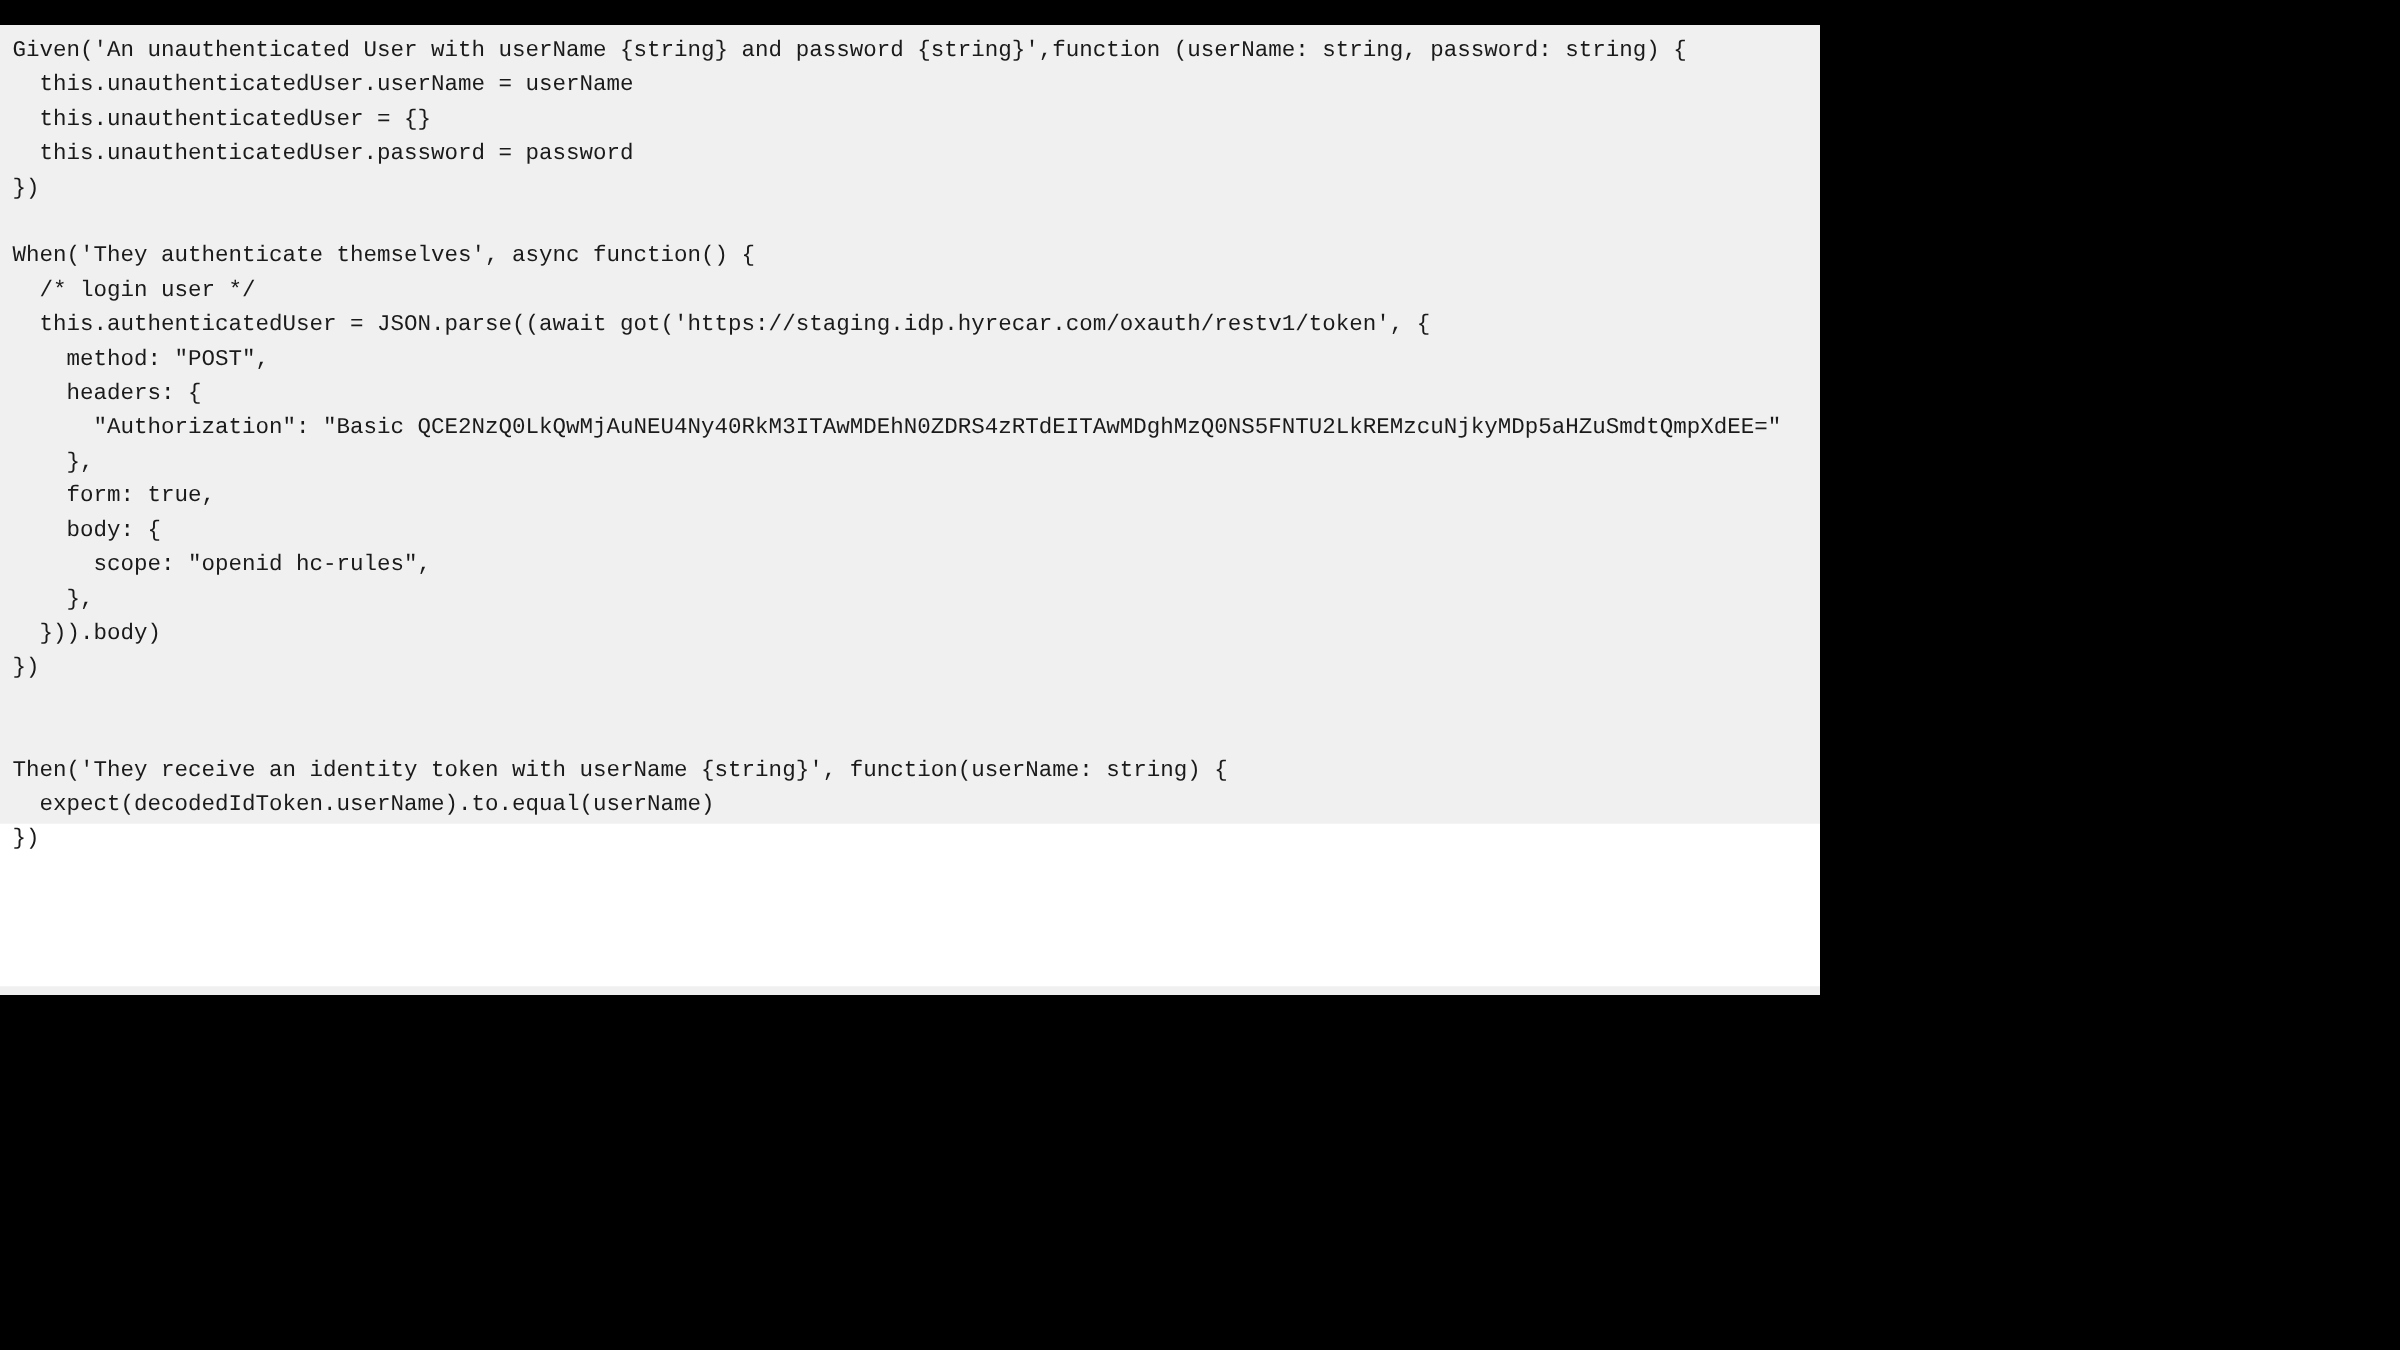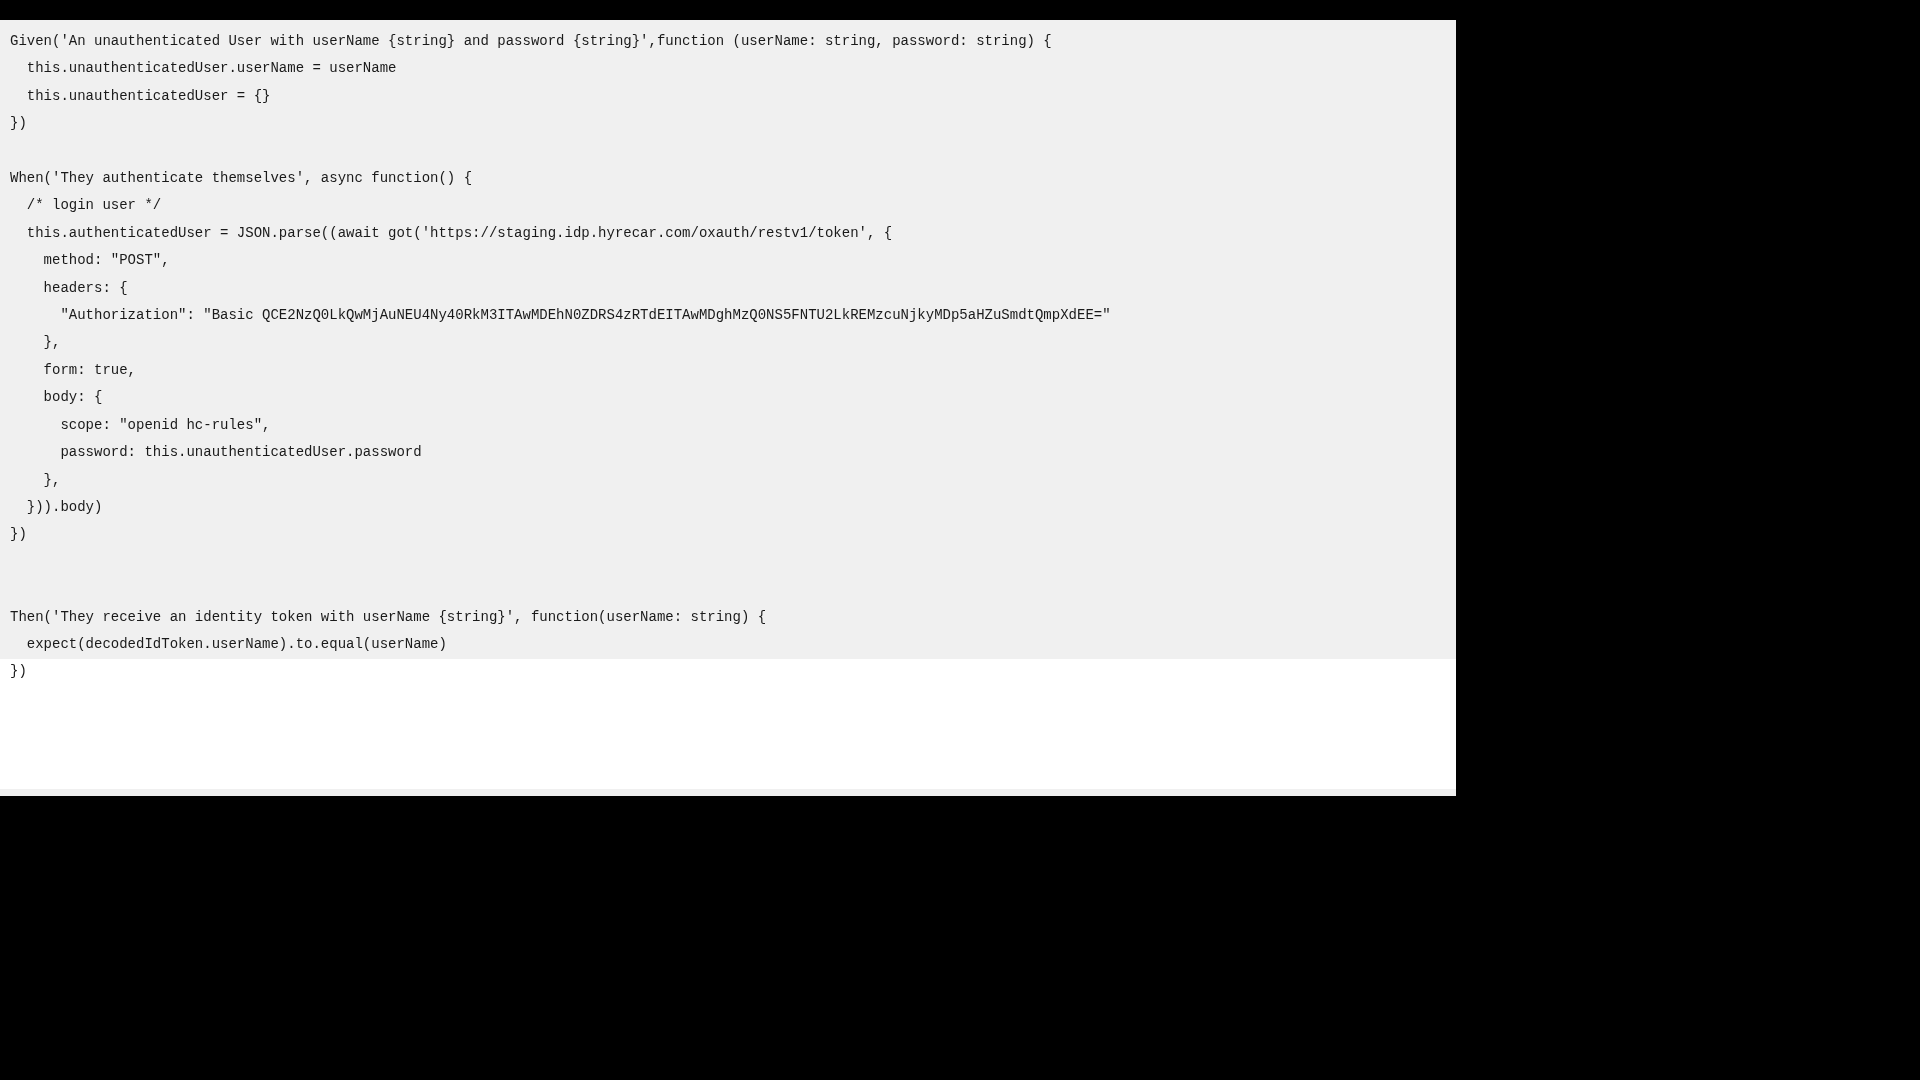--- a/index.html
+++ b/index.html
@@ -27,21 +27,21 @@
     }
     .code-area {
       flex: 1;
       background: #f0f0f0;
       padding: 8px 10px;
       overflow: hidden;
       position: relative;
     }
     .code-block {
       font-family: 'Consolas', 'Monaco', 'Courier New', monospace;
-      font-size: 14px;
+      font-size: 18px;
       line-height: 27.4px;
       color: #1a1a1a;
       white-space: pre;
       font-weight: 500;
     }
     .highlight-band {
       position: absolute;
       left: 0;
       right: 0;
       background: #ffffff;
@@ -56,33 +56,33 @@
 <body>
 
 <div class="letterbox-top"></div>
 
 <div class="code-area">
   <div class="highlight-band" style="top: 639px; height: 130px;"></div>
   <div class="code-wrapper">
     <div class="code-block">Given('An unauthenticated User with userName {string} and password {string}',function (userName: string, password: string) {</div>
     <div class="code-block">  this.unauthenticatedUser.userName = userName</div>
     <div class="code-block">  this.unauthenticatedUser = {}</div>
+    <div class="code-block">  this.unauthenticatedUser.password = password</div>
     <div class="code-block">})</div>
     <div class="code-block">&nbsp;</div>
     <div class="code-block">When('They authenticate themselves', async function() {</div>
     <div class="code-block">  /* login user */</div>
     <div class="code-block">  this.authenticatedUser = JSON.parse((await got('https://staging.idp.hyrecar.com/oxauth/restv1/token', {</div>
     <div class="code-block">    method: "POST",</div>
     <div class="code-block">    headers: {</div>
     <div class="code-block">      "Authorization": "Basic QCE2NzQ0LkQwMjAuNEU4Ny40RkM3ITAwMDEhN0ZDRS4zRTdEITAwMDghMzQ0NS5FNTU2LkREMzcuNjkyMDp5aHZuSmdtQmpXdEE="</div>
     <div class="code-block">    },</div>
     <div class="code-block">    form: true,</div>
     <div class="code-block">    body: {</div>
     <div class="code-block">      scope: "openid hc-rules",</div>
-    <div class="code-block">      password: this.unauthenticatedUser.password</div>
     <div class="code-block">    },</div>
     <div class="code-block">  })).body)</div>
     <div class="code-block">})</div>
     <div class="code-block">&nbsp;</div>
     <div class="code-block">&nbsp;</div>
     <div class="code-block">Then('They receive an identity token with userName {string}', function(userName: string) {</div>
     <div class="code-block">  expect(decodedIdToken.userName).to.equal(userName)</div>
     <div class="code-block">})</div>
   </div>
 </div>

